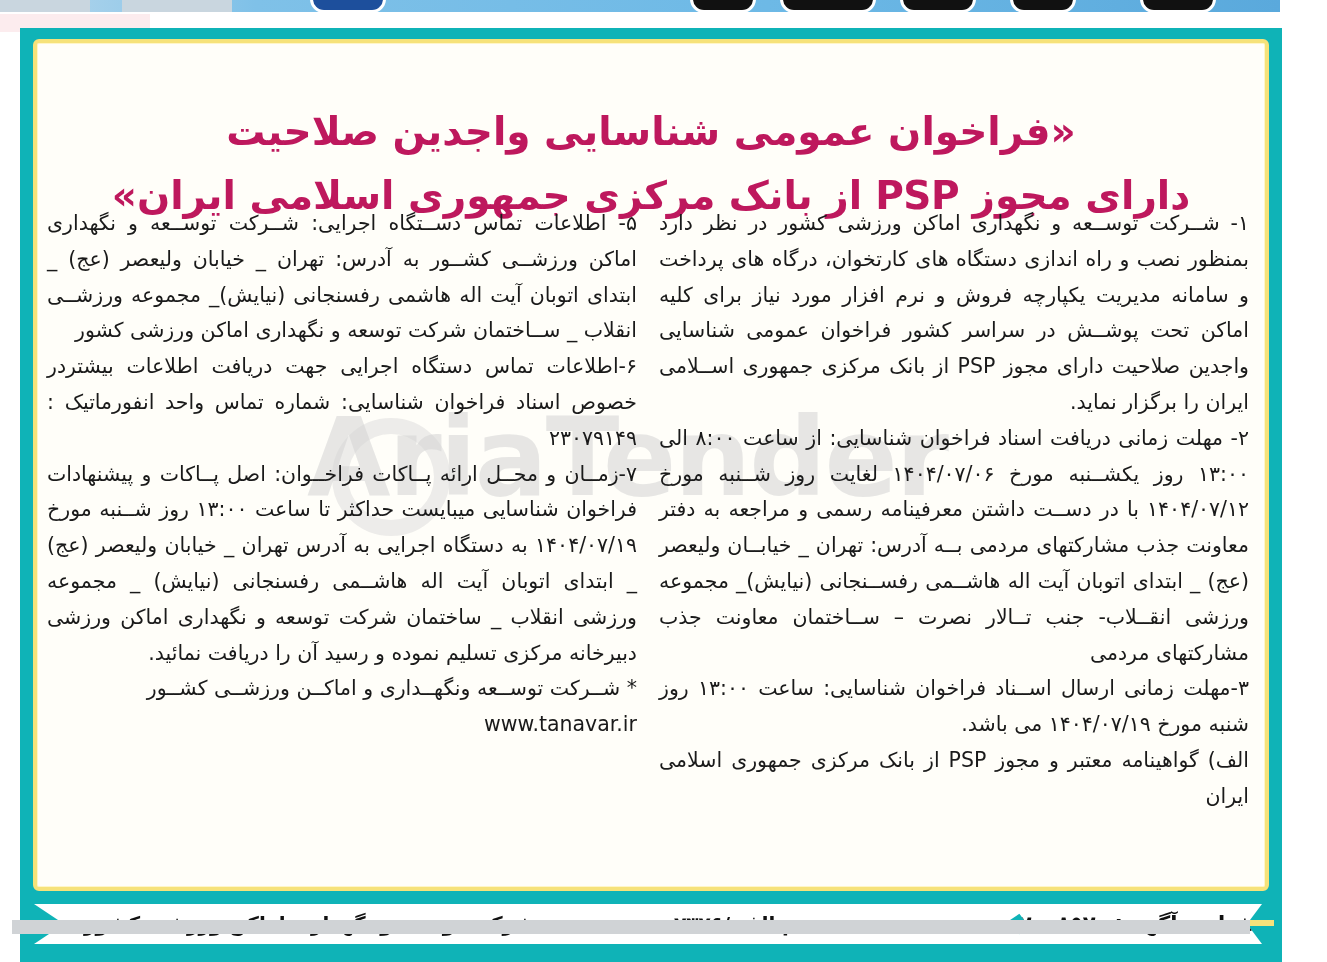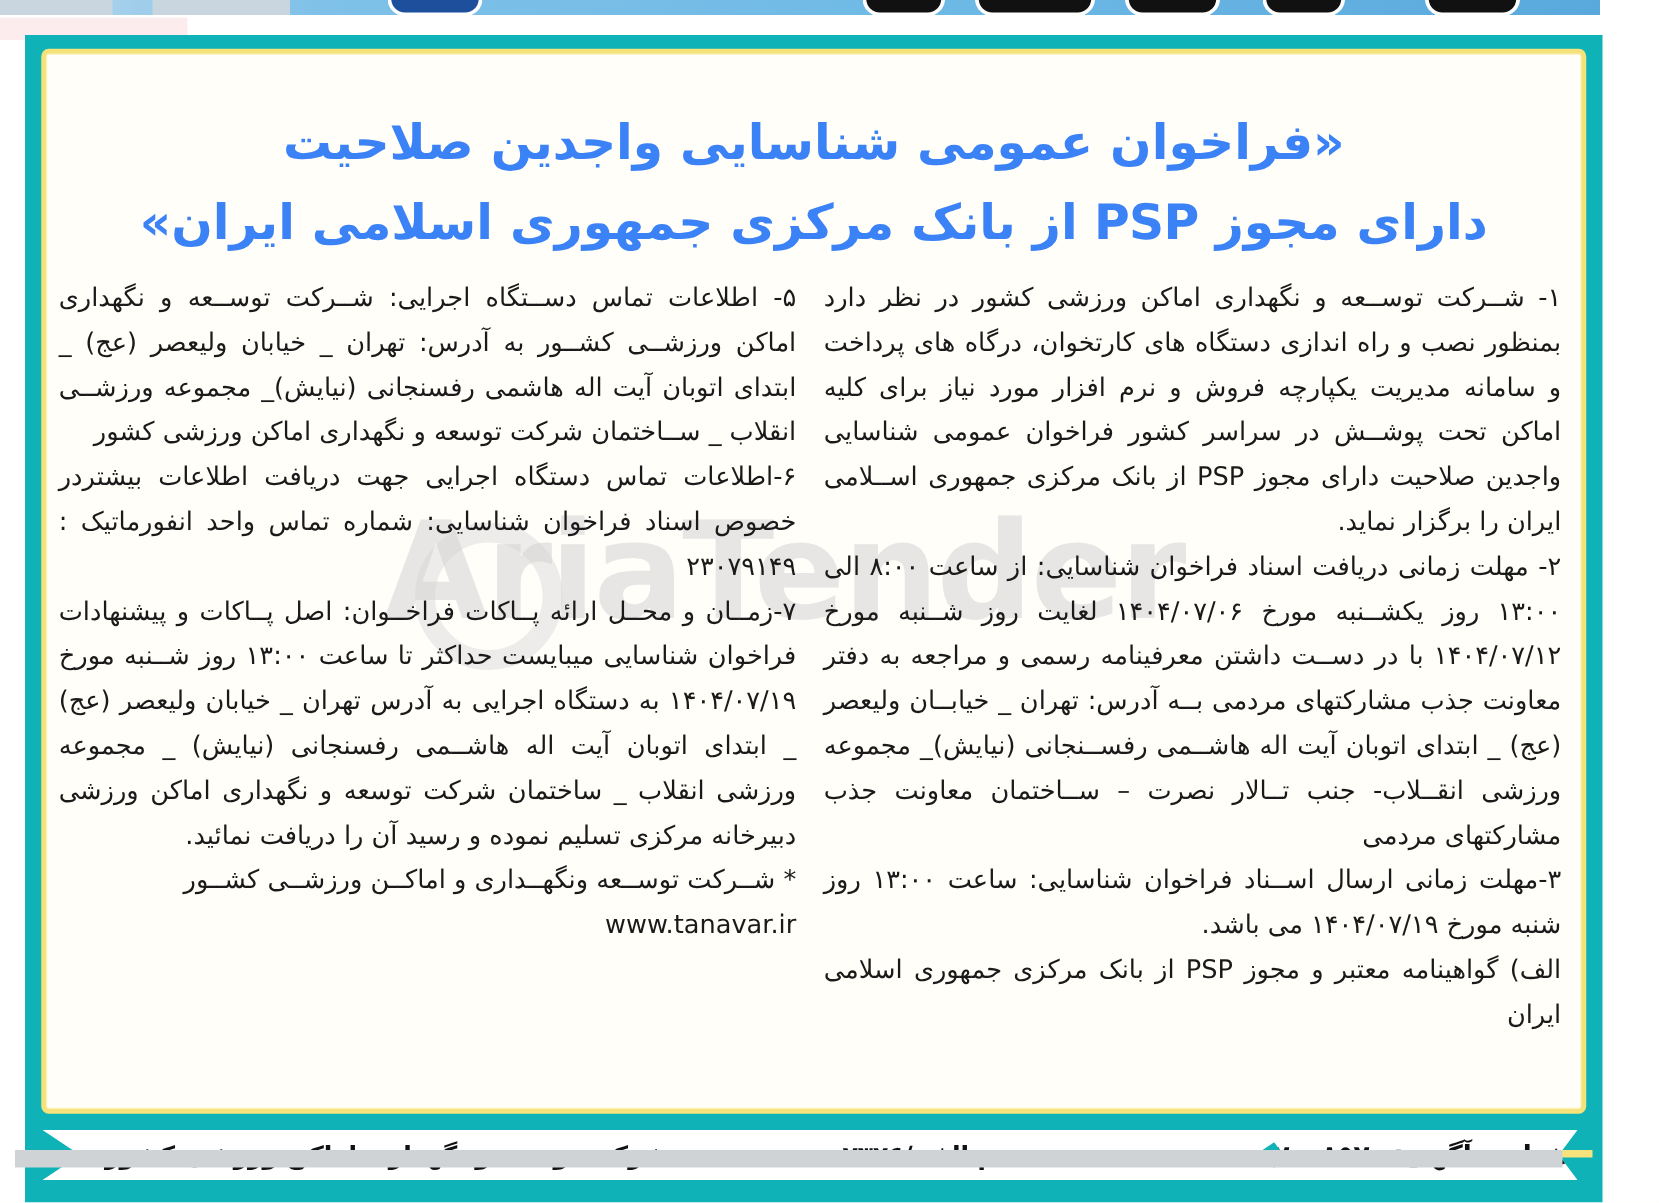--- a/index.html
+++ b/index.html
@@ -29,28 +29,28 @@
     }
     .inner {
       position: absolute; left: 13px; top: 11px; width: 1236px; height: 852px;
       background: #fffef9;
       border: 4px solid #f6e27a;
       border-radius: 6px;
       box-sizing: border-box;
       box-shadow: inset 0 0 0 1px #fff6c8;
     }
     .title {
-      position: absolute; left: 0; right: 0; top: 40px;
+      position: absolute; left: 0; right: 0; top: 57px;
       text-align: center; direction: rtl;
       font-family: "DejaVu Sans", sans-serif; font-weight: bold;
-      font-size: 39px; line-height: 64px; color: #3b82f6;
+      font-size: 39px; line-height: 64px; color: #be185d;
       letter-spacing: -0.5px;
     }
     .col {
-      position: absolute; top: 178px; direction: rtl; text-align: justify;
+      position: absolute; top: 163px; direction: rtl; text-align: justify;
       text-align-last: right;
       font-family: "DejaVu Sans", sans-serif;
       font-size: 20.5px; line-height: 35.8px; color: #1a1a1a;
     }
     .col-right { right: 16px; width: 590px; }
     .col-left { left: 10px; width: 590px; }
     .col p { margin: 0; }
     .col .url { direction: ltr; text-align: right; padding-left: 414px; }
     .watermark {
       position: absolute; left: 270px; top: 345px; width: 700px; height: 140px;

